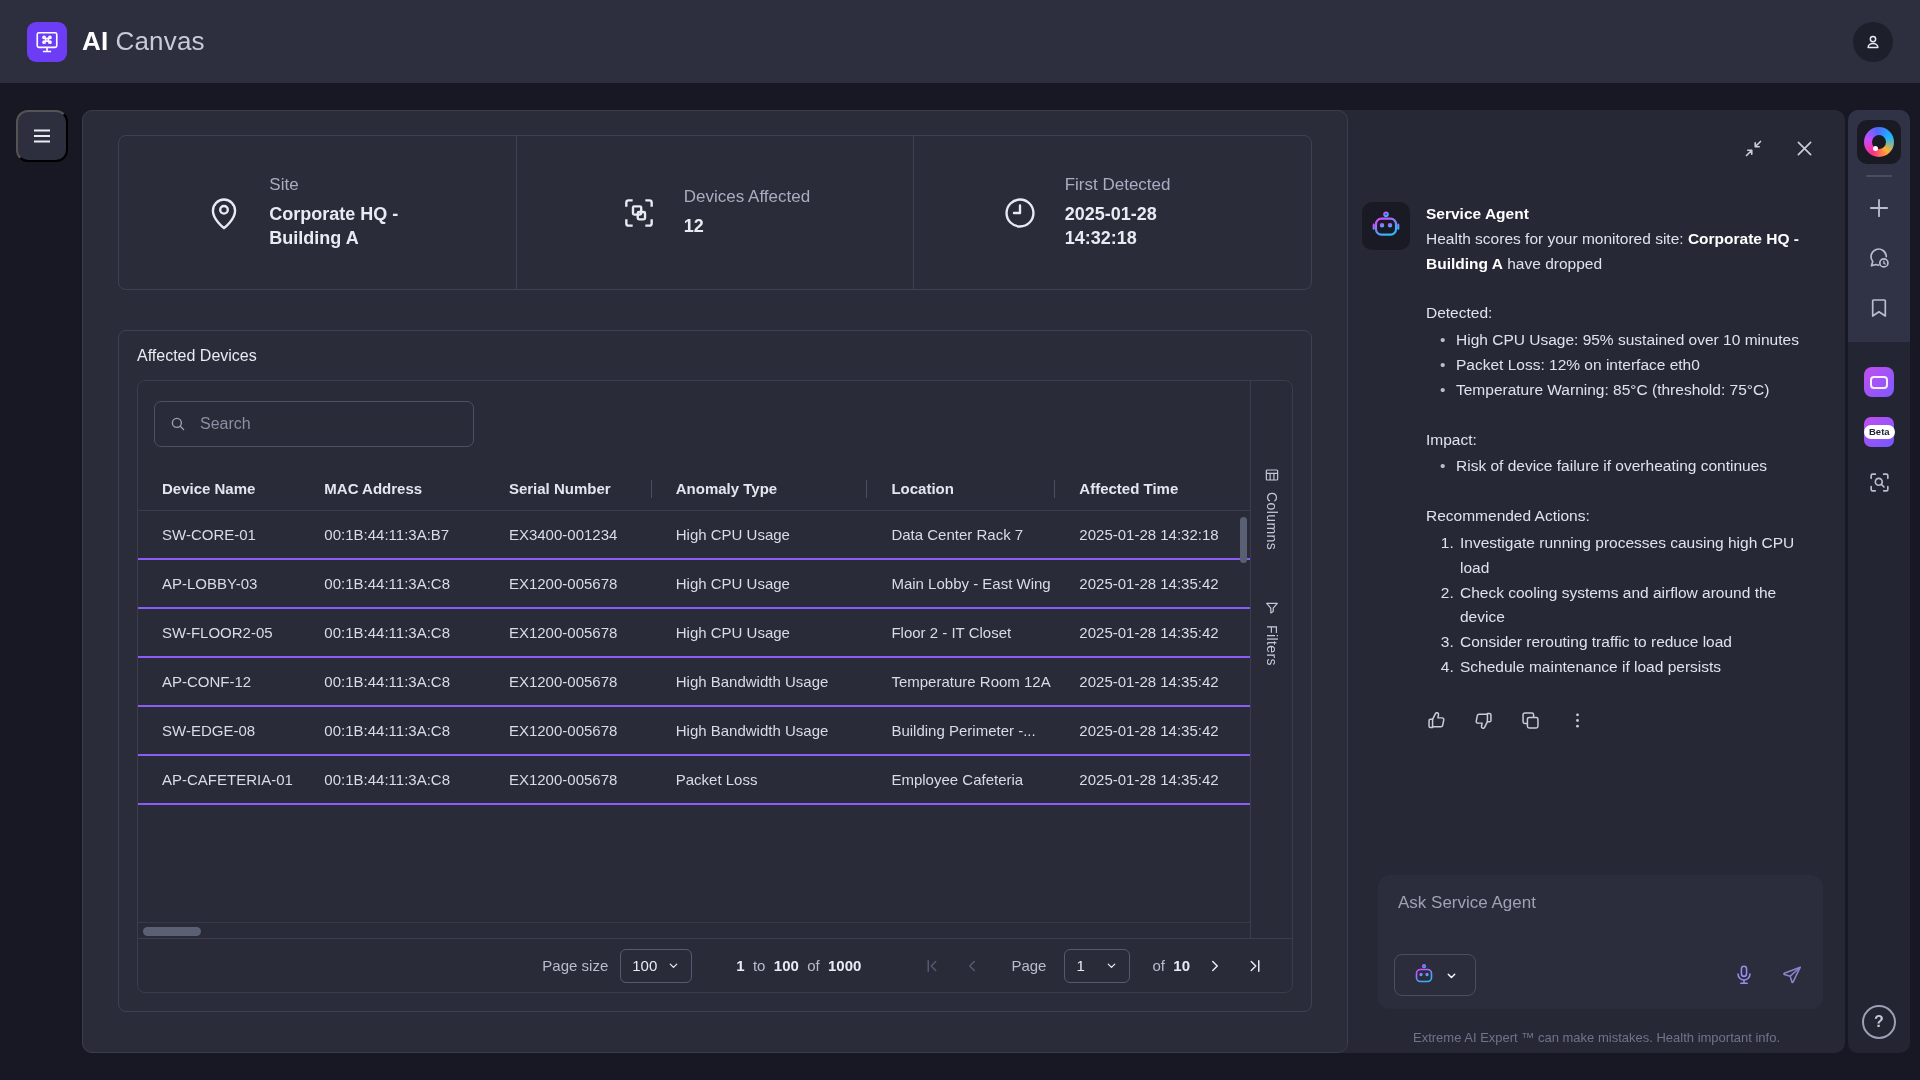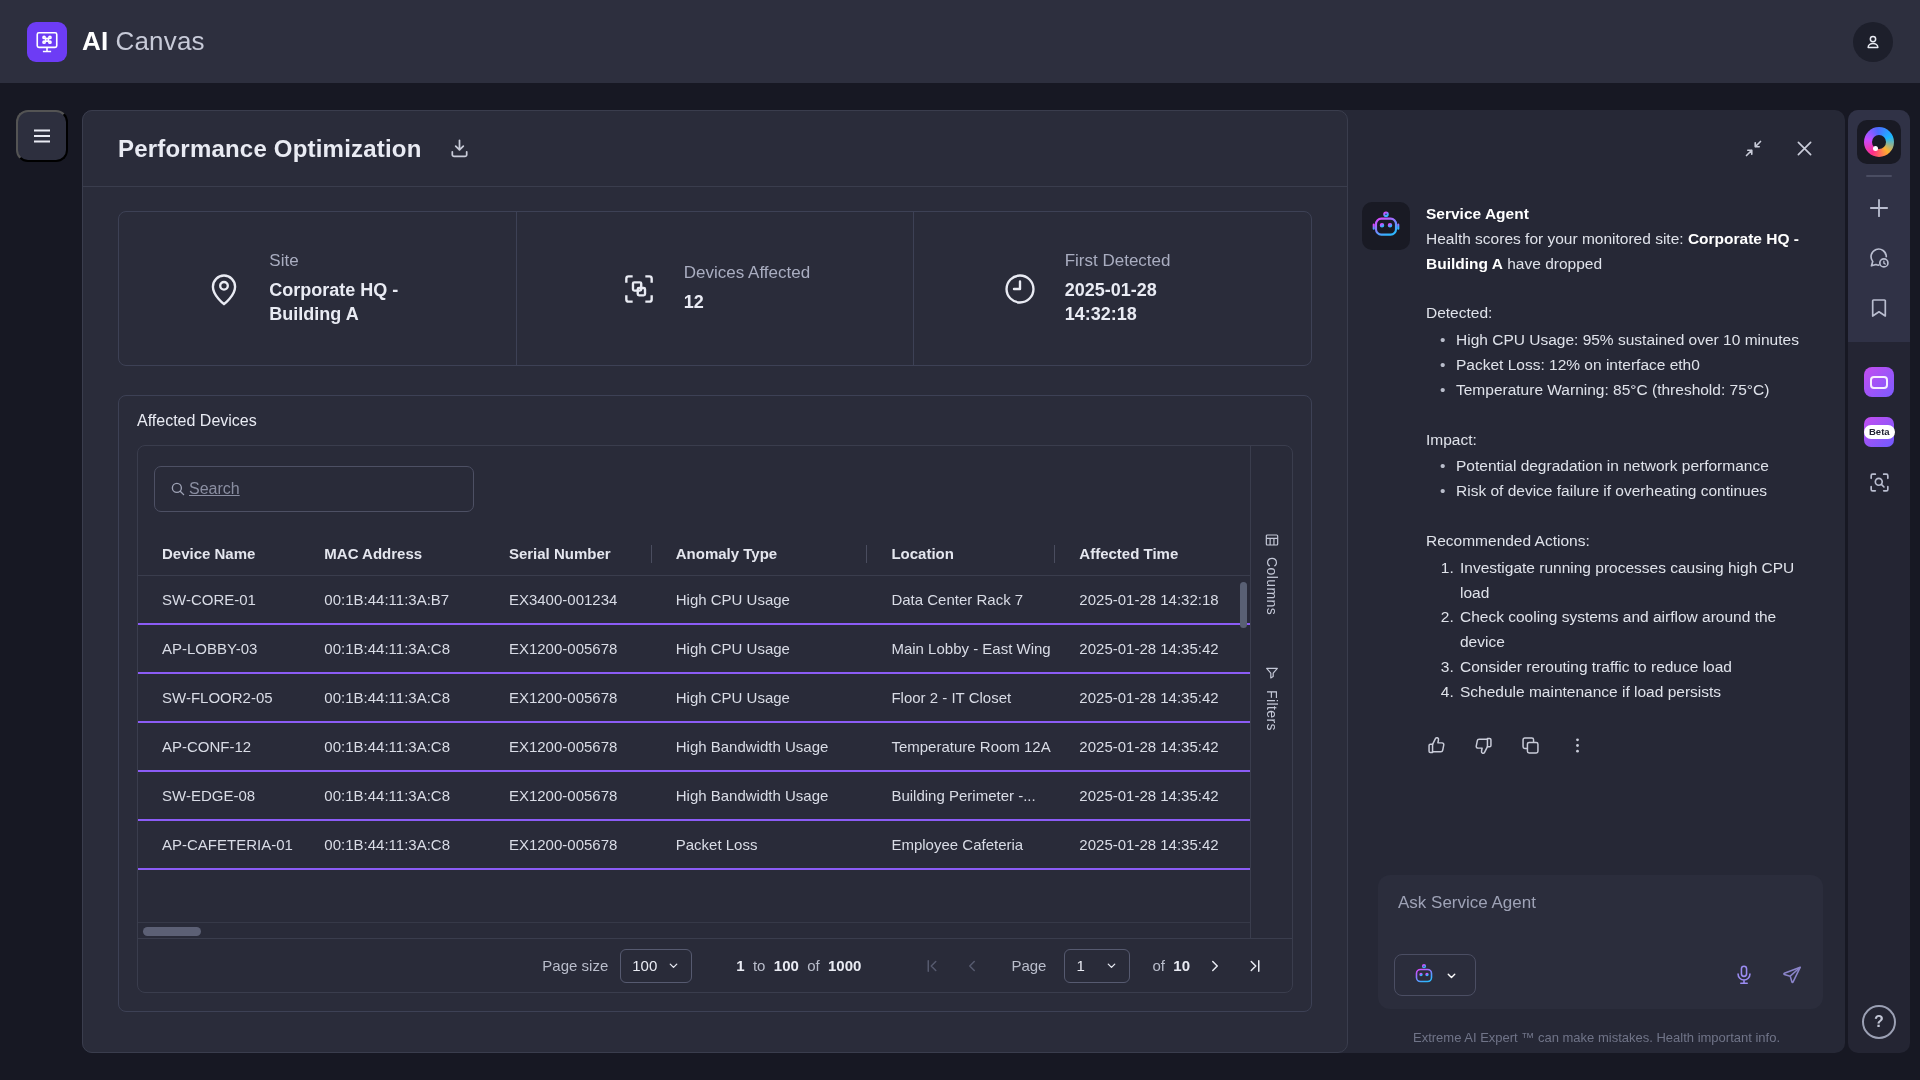--- a/index.html
+++ b/index.html
@@ -26,37 +26,37 @@
   .hamburger { width:52px; height:52px; margin-left:16px; border-radius:12px; background:#2d2f3e; display:grid; place-items:center; cursor:pointer; }
 
   .canvas { width:1763px; height:943px; background:#262836; border-radius:10px; display:flex; position:relative; flex-shrink:0; }
 
   
   .doc { width:1266px; height:943px; background:#2a2c3a; border:1px solid #3a3d4d; border-radius:10px; display:flex; flex-direction:column; flex-shrink:0; }
   .doc-header { height:76px; flex-shrink:0; display:flex; align-items:center; gap:26px; padding:0 35px; border-bottom:1px solid #3a3d4d; }
   .doc-title { font-size:24px; font-weight:700; letter-spacing:.2px; }
   .icon-btn { background:none; border:none; color:#c9ccd9; padding:0; cursor:pointer; display:grid; place-items:center; }
 
-  .stats { margin:24px 35px 5px; border:1px solid #3d4155; border-radius:8px; height:155px; display:flex; flex-shrink:0; }
+  .stats { margin:24px 35px 16px; border:1px solid #3d4155; border-radius:8px; height:155px; display:flex; flex-shrink:0; }
   .stat { flex:1; display:flex; align-items:center; justify-content:center; gap:26px; }
   .stat + .stat { border-left:1px solid #3d4155; }
   .stat-icon { color:#e9ebf3; }
   .stat-label { font-size:17px; color:#a9adc0; margin-bottom:7px; }
   .stat-value { font-size:18px; font-weight:700; line-height:1.35; max-width:160px; }
 
   .devices-card { margin:24px 35px 40px; border:1px solid #3d4155; border-radius:8px; flex:1; display:flex; flex-direction:column; padding:16px 18px 18px; min-height:0; }
   .card-title { font-size:16px; color:#e9ebf3; }
   .card-sub { font-size:16px; color:#9da1b4; margin-top:7px; }
 
   .tablebox { margin-top:15px; border:1px solid #3a3d4d; border-radius:8px; flex:1; display:flex; flex-direction:column; overflow:hidden; background:#292b39; min-height:0; }
   .table-main { flex:1; display:flex; min-height:0; }
   .table-left { flex:1; display:flex; flex-direction:column; min-width:0; }
 
   .search-row { padding:20px 16px; flex-shrink:0; }
-  .search-box { width:320px; height:46px; border:1px solid #4d5064; border-radius:7px; display:flex; align-items:center; padding:0 14px; color:#8b8fa2;text-decoration:underline; }
+  .search-box { width:320px; height:46px; border:1px solid #4d5064; border-radius:7px; display:flex; align-items:center; gap:11px; padding:0 14px; color:#8b8fa2; }
   .search-box input { flex:1; background:none; border:none; outline:none; color:#e9ebf3; font-size:16px; font-family:"Liberation Sans",sans-serif; }
   .search-box input::placeholder { color:#8b8fa2; }
 
   .grid-cols { display:grid; grid-template-columns:14.6% 16.6% 15% 19.4% 16.9% 17.5%; }
   .thead { height:44px; align-items:center; font-size:15px; font-weight:700; color:#e4e6ee; border-bottom:1px solid #3a3d4d; flex-shrink:0; }
   .th { padding-left:24px; position:relative; white-space:nowrap; cursor:pointer; }
   .th:nth-child(3)::after, .th:nth-child(4)::after, .th:nth-child(5)::after {
     content:""; position:absolute; right:0; top:50%; transform:translateY(-50%); width:1px; height:18px; background:#4a4d5f;
   }
   .rows-wrap { flex:1; position:relative; min-height:0; overflow:hidden; }
@@ -157,29 +157,20 @@
       <svg width="24" height="24" viewBox="0 0 24 24" fill="none" stroke="#e9ebf3" stroke-width="2">
         <path d="M4 6.5h16M4 12h16M4 17.5h16"></path>
       </svg>
     </button>
   </div>
 
   <div class="canvas">
 
     <section class="doc">
 
-      <div class="doc-header">
-        <h1 class="doc-title" style="margin:0;">Performance Optimization</h1>
-        <button class="icon-btn">
-          <svg width="23" height="23" viewBox="0 0 24 24" fill="none" stroke="currentColor" stroke-width="1.8">
-            <path d="M12 3.5v10M12 13.5l-4-4M12 13.5l4-4" stroke-linecap="round" stroke-linejoin="round"></path>
-            <path d="M4.5 15.5v3A1.8 1.8 0 0 0 6.3 20.3h11.4a1.8 1.8 0 0 0 1.8-1.8v-3" stroke-linecap="round"></path>
-          </svg>
-        </button>
-      </div>
 
       <div class="stats">
         <div class="stat">
           <span class="stat-icon">
             <svg width="38" height="38" viewBox="0 0 24 24" fill="none" stroke="currentColor" stroke-width="1.5">
               <path d="M12 21.5s-7-5.4-7-11a7 7 0 1 1 14 0c0 5.6-7 11-7 11z"></path>
               <circle cx="12" cy="10" r="2.4"></circle>
             </svg>
           </span>
           <div>
@@ -413,21 +404,20 @@
           <p class="sect">Detected:</p>
           <ul class="bullets">
 
           <li>High CPU Usage: 95% sustained over 10 minutes</li>
               <li>Packet Loss: 12% on interface eth0</li>
               <li>Temperature Warning: 85°C (threshold: 75°C)</li>
             </ul>
           <p class="sect">Impact:</p>
           <ul class="bullets">
 
-          <li>Potential degradation in network performance</li>
               <li>Risk of device failure if overheating continues</li>
             </ul>
           <p class="sect">Recommended Actions:</p>
           <ol class="numlist">
 
           <li>Investigate running processes causing high CPU load</li>
               <li>Check cooling systems and airflow around the device</li>
               <li>Consider rerouting traffic to reduce load</li>
               <li>Schedule maintenance if load persists</li>
             </ol>

